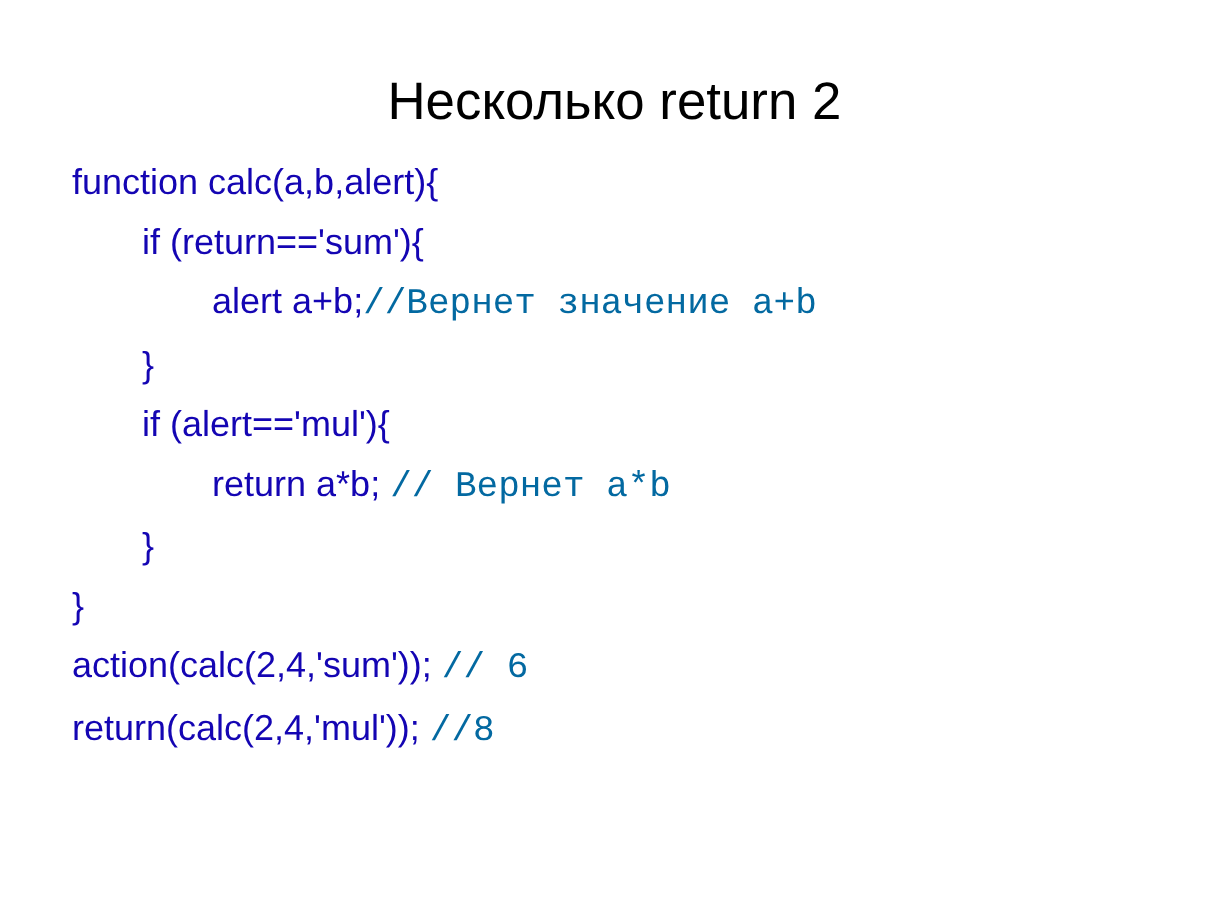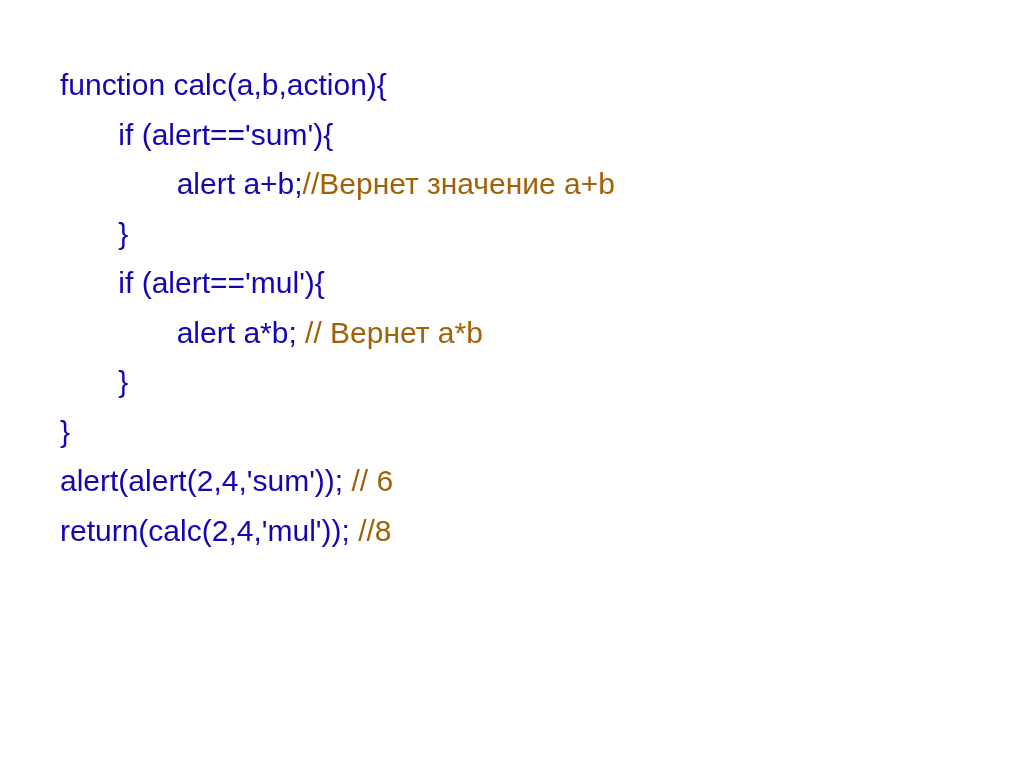--- a/index.html
+++ b/index.html
@@ -23,30 +23,32 @@
     margin: 0 0 18px 0;
   }
   .code {
     font-size: 30px;
     line-height: 1.65;
     color: #1405b3;
     white-space: pre;
     font-family: Arial, Helvetica, sans-serif;
   }
   .comment {
-    color: #a16207;
+    color: #0369a1;
+    font-family: Liberation Mono, monospace;
   }
 </style>
 </head>
 <body>
 
 <div class="slide">
-  <div class="code"><span>function calc(a,b,action){</span>
-<span>       if (alert=='sum'){</span>
+  <h1 class="title">Несколько return 2</h1>
+  <div class="code"><span>function calc(a,b,alert){</span>
+<span>       if (return=='sum'){</span>
 <span>              alert a+b;</span><span class="comment">//Вернет значение a+b</span>
 <span>       }</span>
 <span>       if (alert=='mul'){</span>
-<span>              alert a*b; </span><span class="comment">// Вернет a*b</span>
+<span>              return a*b; </span><span class="comment">// Вернет a*b</span>
 <span>       }</span>
 <span>}</span>
-<span>alert(alert(2,4,'sum')); </span><span class="comment">// 6</span>
+<span>action(calc(2,4,'sum')); </span><span class="comment">// 6</span>
 <span>return(calc(2,4,'mul')); </span><span class="comment">//8</span></div>
 </div>
 
 </body></html>

